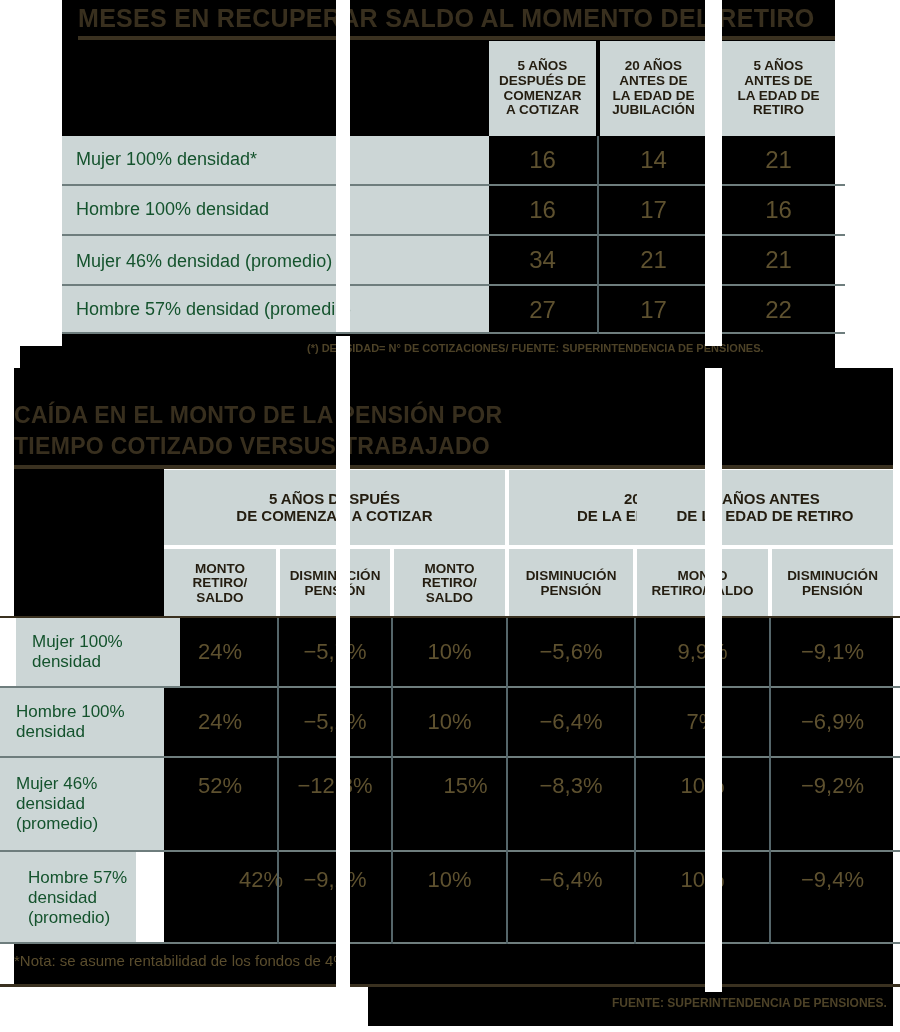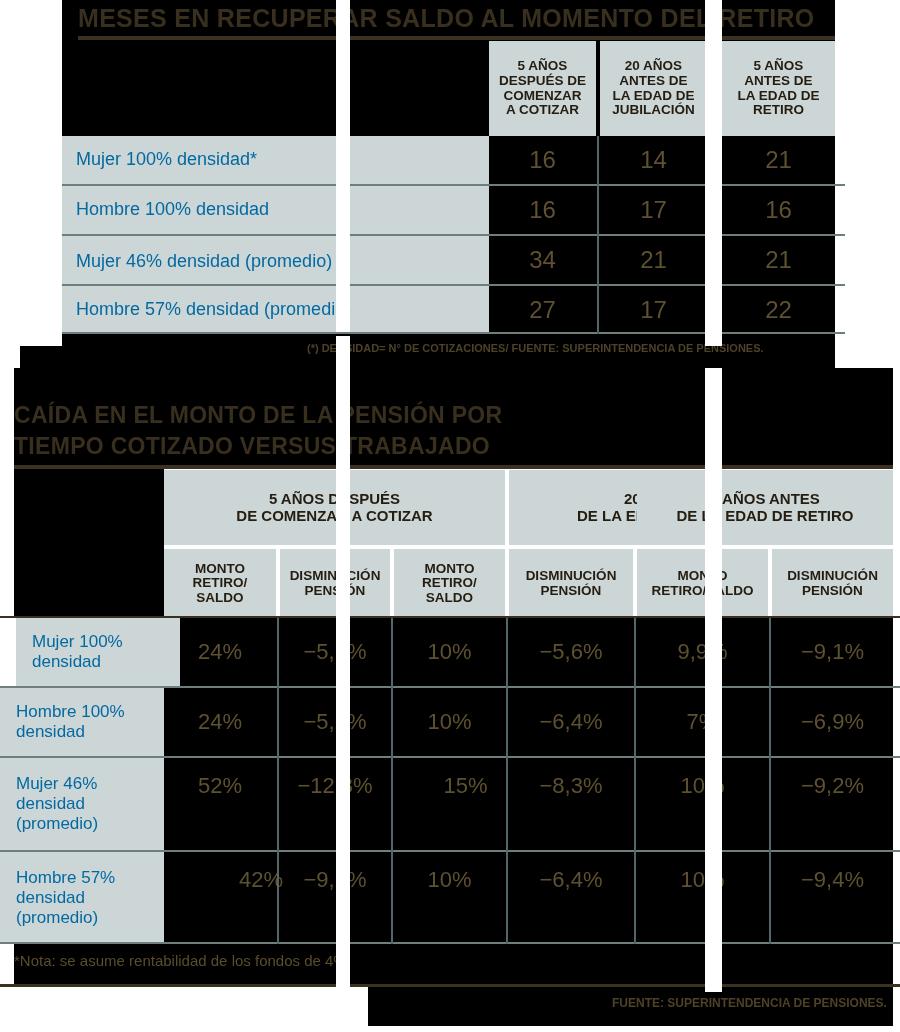--- a/index.html
+++ b/index.html
@@ -43,21 +43,21 @@
     text-align:center;
     display:flex;align-items:center;justify-content:center;
     line-height:1.08;
     box-sizing:border-box;
     padding:2px 4px;
   }
   
   .lcell{
     position:absolute;
     background:#ccd6d6;
-    color:#0369a1;
+    color:#14532d;
     font-weight:normal;
     display:flex;align-items:center;
     box-sizing:border-box;
     padding-left:14px;
     line-height:1.18;
   }
   
   .dcell{
     position:absolute;
     color:#5e512f;
@@ -160,21 +160,21 @@
     <div class="hcell" style="left:164px;top:549px;width:112px;height:69px;font-size:13.5px;">MONTO<br>RETIRO/<br>SALDO</div>
     <div class="hcell" style="left:280px;top:549px;width:110px;height:69px;font-size:13.5px;">DISMINUCIÓN<br>PENSIÓN</div>
     <div class="hcell" style="left:394px;top:549px;width:111px;height:69px;font-size:13.5px;">MONTO<br>RETIRO/<br>SALDO</div>
     <div class="hcell" style="left:509px;top:549px;width:124px;height:69px;font-size:13.5px;">DISMINUCIÓN<br>PENSIÓN</div>
     <div class="hcell" style="left:637px;top:549px;width:131px;height:69px;font-size:13.5px;">MONTO<br>RETIRO/SALDO</div>
     <div class="hcell" style="left:772px;top:549px;width:121px;height:69px;font-size:13.5px;">DISMINUCIÓN<br>PENSIÓN</div>
 
     <div class="lcell" style="left:0px;top:618px;width:164px;height:68px;font-size:17px;padding-left:16px;margin-left:16px;">Mujer 100%<br>densidad</div>
     <div class="lcell" style="left:0px;top:688px;width:164px;height:68px;font-size:17px;padding-left:16px;">Hombre 100%<br>densidad</div>
     <div class="lcell" style="left:0px;top:758px;width:164px;height:92px;font-size:17px;padding-left:16px;">Mujer 46%<br>densidad<br>(promedio)</div>
-    <div class="lcell" style="left:0px;top:852px;width:164px;height:92px;font-size:17px;padding-left:16px;">Hombre 57%<br>densidad<br>(promedio)</div>
+    <div class="lcell" style="left:0px;top:852px;width:136px;height:92px;font-size:17px;padding-left:28px;">Hombre 57%<br>densidad<br>(promedio)</div>
 
     <div class="dcell" style="left:164px;top:618px;width:112px;height:68px;font-size:22px;">24%</div>
     <div class="dcell" style="left:280px;top:618px;width:110px;height:68px;font-size:22px;">−5,7%</div>
     <div class="dcell" style="left:394px;top:618px;width:111px;height:68px;font-size:22px;">10%</div>
     <div class="dcell" style="left:509px;top:618px;width:124px;height:68px;font-size:22px;">−5,6%</div>
     <div class="dcell" style="left:637px;top:618px;width:131px;height:68px;font-size:22px;">9,9%</div>
     <div class="dcell" style="left:772px;top:618px;width:121px;height:68px;font-size:22px;">−9,1%</div>
 
     <div class="dcell" style="left:164px;top:688px;width:112px;height:68px;font-size:22px;">24%</div>
     <div class="dcell" style="left:280px;top:688px;width:110px;height:68px;font-size:22px;">−5,2%</div>

